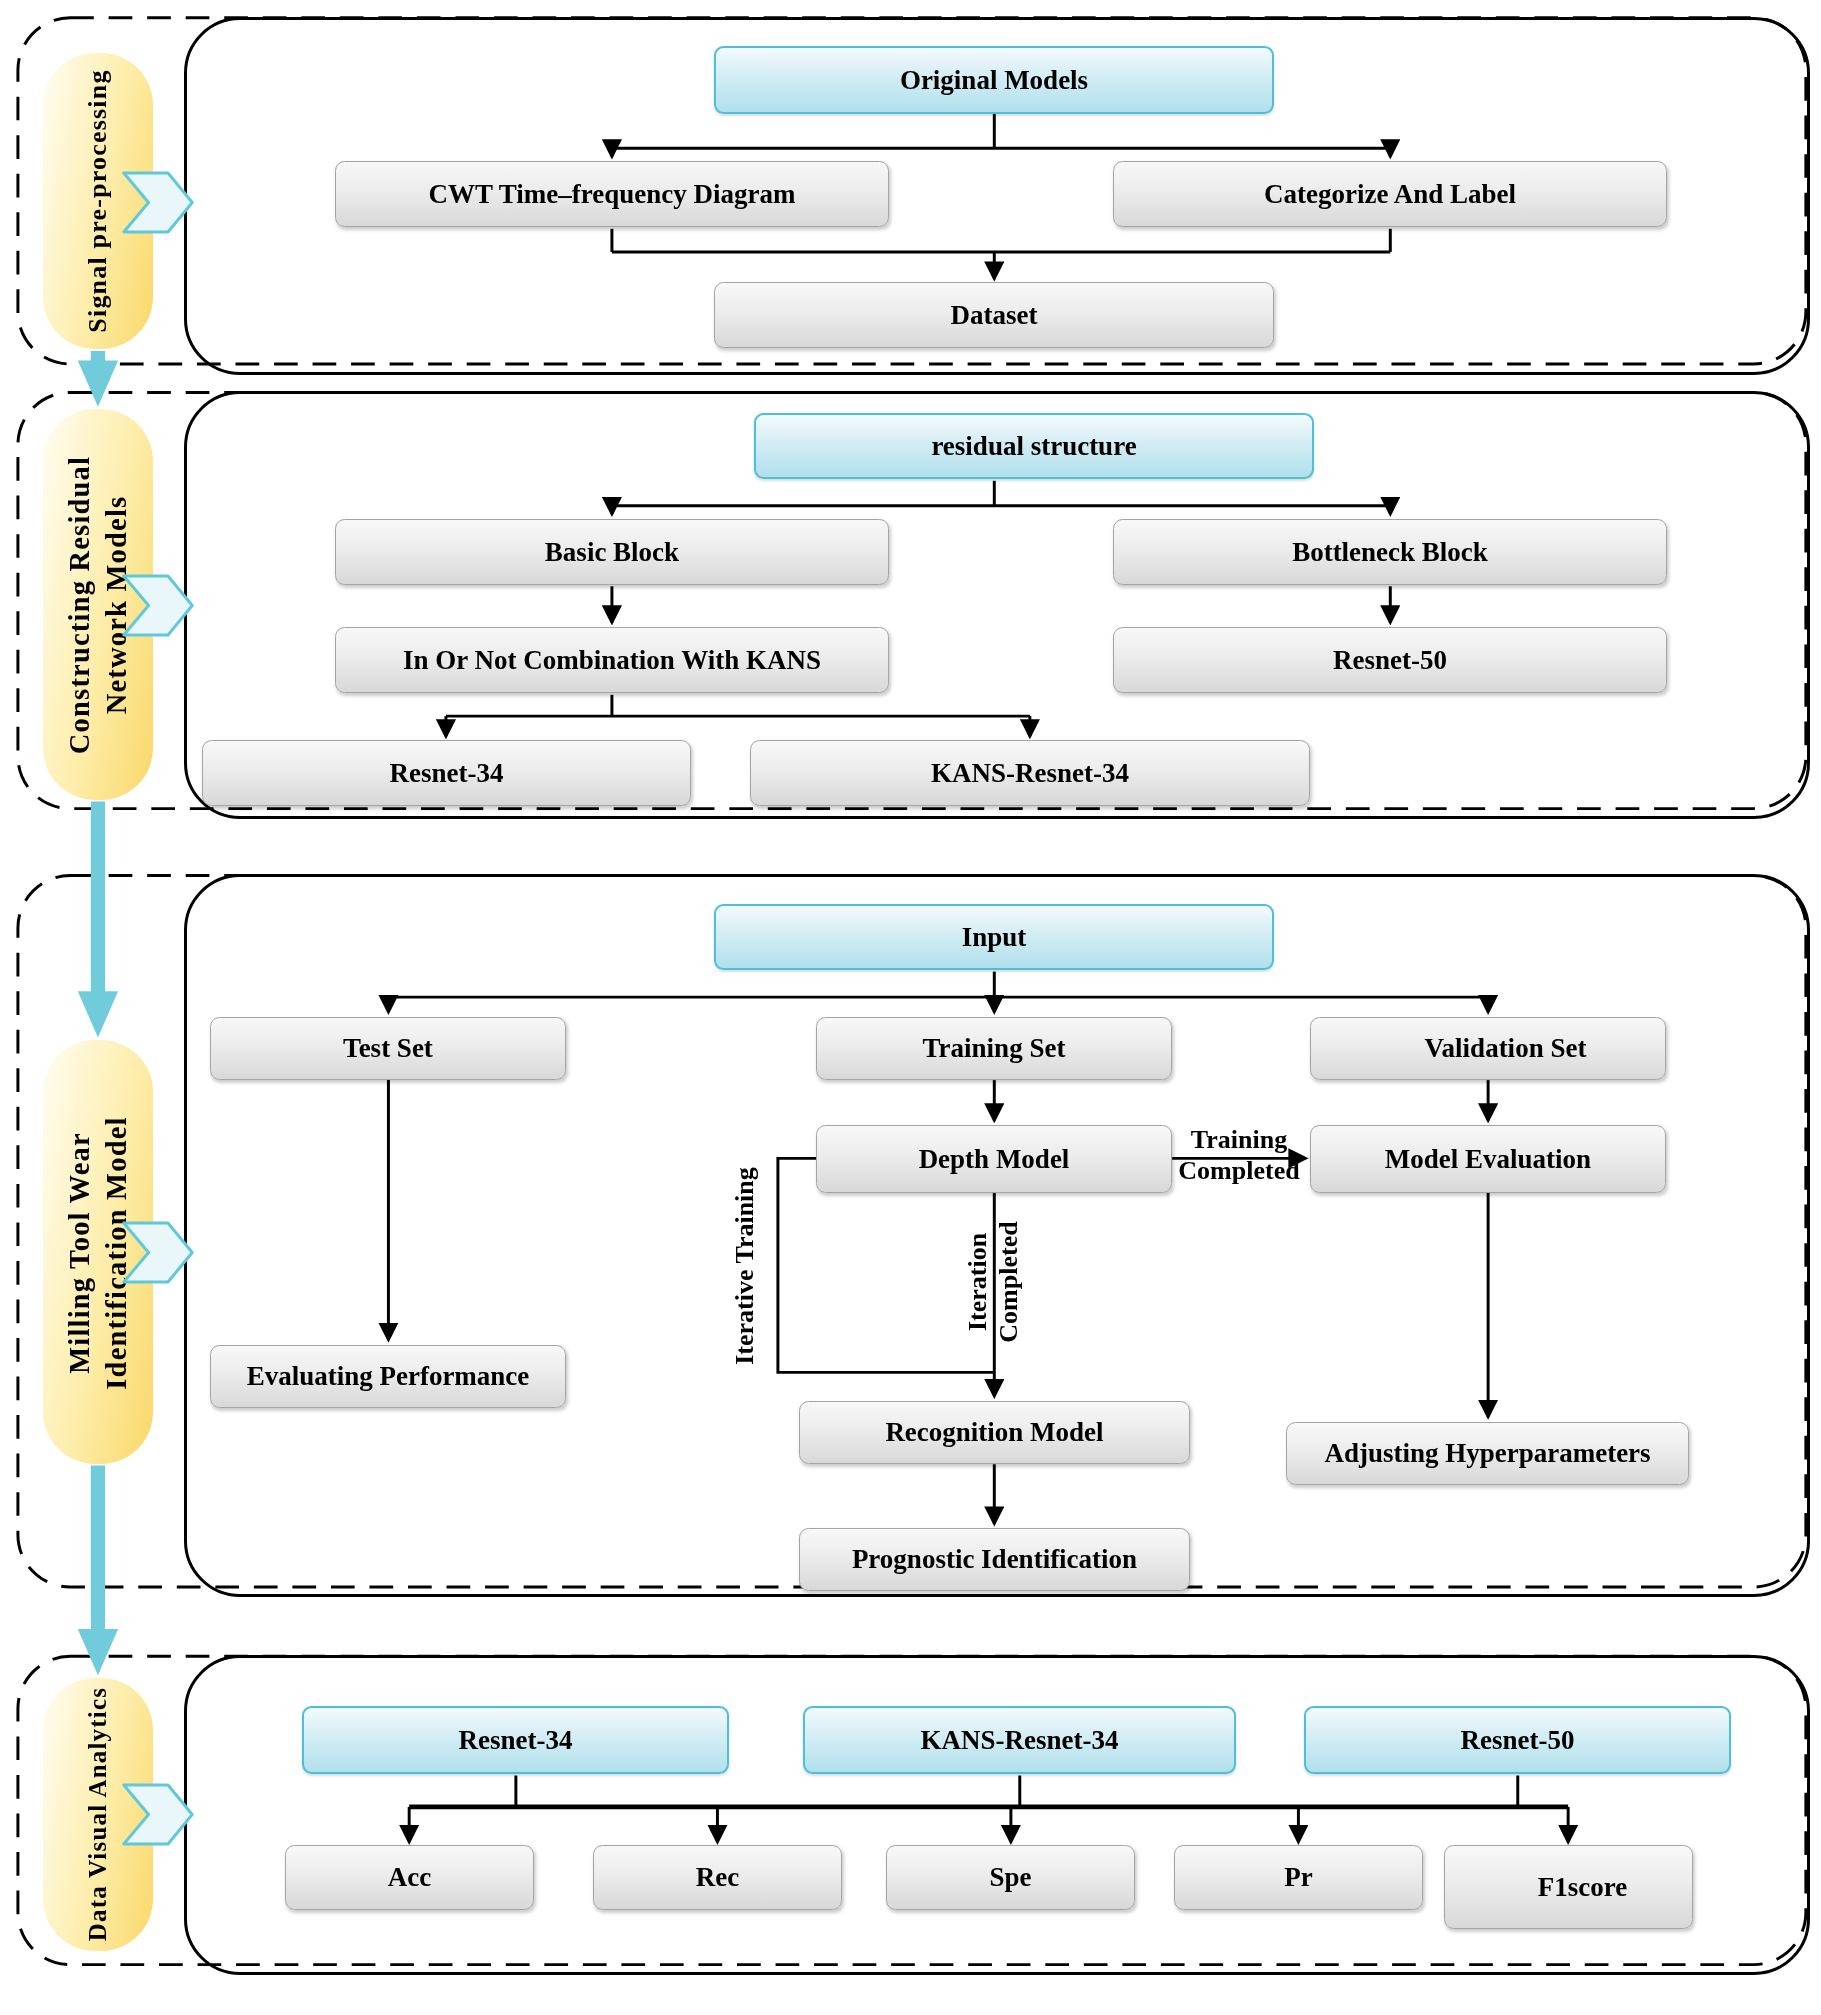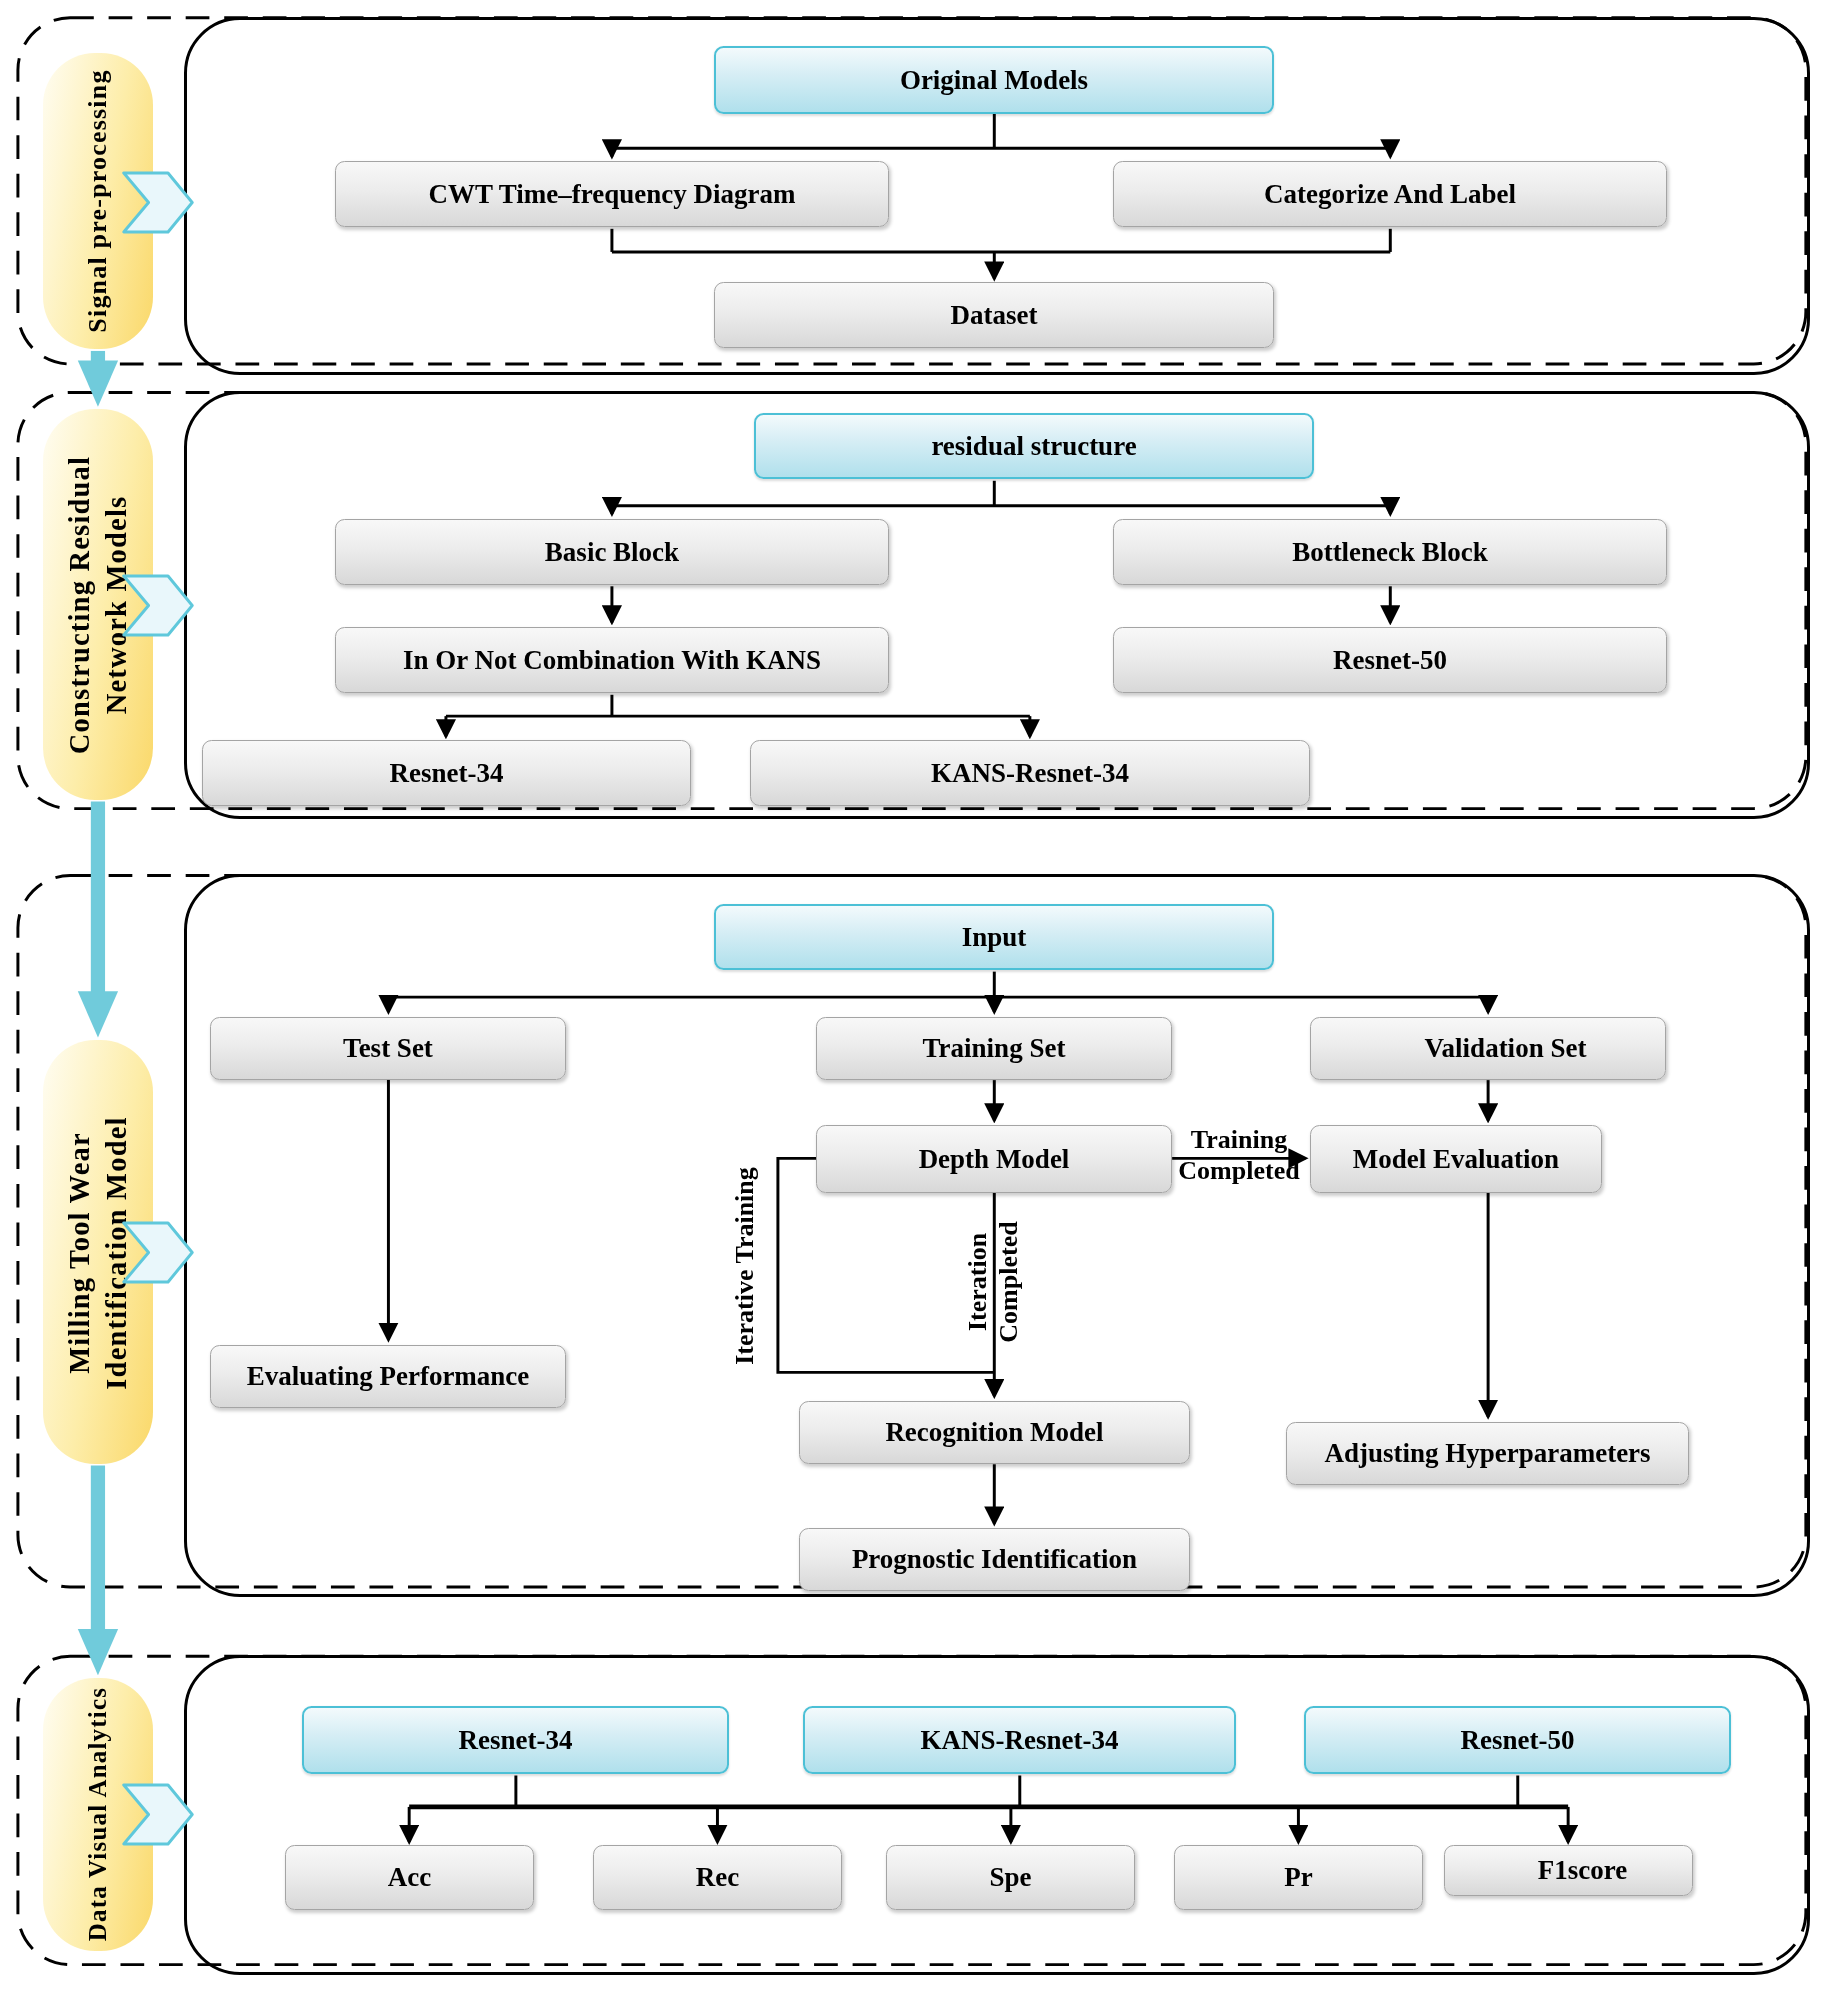--- a/index.html
+++ b/index.html
@@ -139,35 +139,35 @@
   <div class="node gray" style="left:335px;top:627px;width:554px;height:66px;">In Or Not Combination With KANS</div>
   <div class="node gray" style="left:1113px;top:627px;width:554px;height:66px;">Resnet-50</div>
   <div class="node gray" style="left:202px;top:740px;width:489px;height:66px;">Resnet-34</div>
   <div class="node gray" style="left:750px;top:740px;width:560px;height:66px;">KANS-Resnet-34</div>
 
   <div class="node cyan" style="left:714px;top:904px;width:560px;height:66px;">Input</div>
   <div class="node gray" style="left:210px;top:1017px;width:356px;height:63px;">Test Set</div>
   <div class="node gray" style="left:816px;top:1017px;width:356px;height:63px;">Training Set</div>
   <div class="node gray" style="left:1310px;top:1017px;width:356px;height:63px;padding-left:35px;">Validation Set</div>
   <div class="node gray" style="left:816px;top:1125px;width:356px;height:68px;">Depth Model</div>
-  <div class="node gray" style="left:1310px;top:1125px;width:292px;height:68px;">Model Evaluation</div>
+  <div class="node gray" style="left:1310px;top:1125px;width:356px;height:68px;">Model Evaluation</div>
   <div class="node gray" style="left:210px;top:1345px;width:356px;height:63px;">Evaluating Performance</div>
   <div class="node gray" style="left:799px;top:1401px;width:391px;height:63px;">Recognition Model</div>
   <div class="node gray" style="left:1286px;top:1422px;width:403px;height:63px;">Adjusting Hyperparameters</div>
   <div class="node gray" style="left:799px;top:1528px;width:391px;height:63px;">Prognostic Identification</div>
 
   <div class="elabel" style="left:1169px;top:1125px;width:140px;">Training
 Completed</div>
   <div class="elabel rot" style="left:594px;top:1248px;width:308px;height:36px;">Iterative Training</div>
   <div class="elabel rot" style="left:876px;top:1250px;width:237px;height:64px;">Iteration
 Completed</div>
 
   <div class="node cyan" style="left:302px;top:1706px;width:427px;height:68px;">Resnet-34</div>
   <div class="node cyan" style="left:803px;top:1706px;width:433px;height:68px;">KANS-Resnet-34</div>
   <div class="node cyan" style="left:1304px;top:1706px;width:427px;height:68px;">Resnet-50</div>
   <div class="node gray" style="left:285px;top:1845px;width:249px;height:65px;">Acc</div>
   <div class="node gray" style="left:593px;top:1845px;width:249px;height:65px;">Rec</div>
   <div class="node gray" style="left:886px;top:1845px;width:249px;height:65px;">Spe</div>
   <div class="node gray" style="left:1174px;top:1845px;width:249px;height:65px;">Pr</div>
-  <div class="node gray" style="left:1444px;top:1845px;width:249px;height:51px;padding-left:28px;">F1score</div>
+  <div class="node gray" style="left:1444px;top:1845px;width:249px;height:84px;padding-left:28px;">F1score</div>
 
 </div>
 
 
 </body></html>

